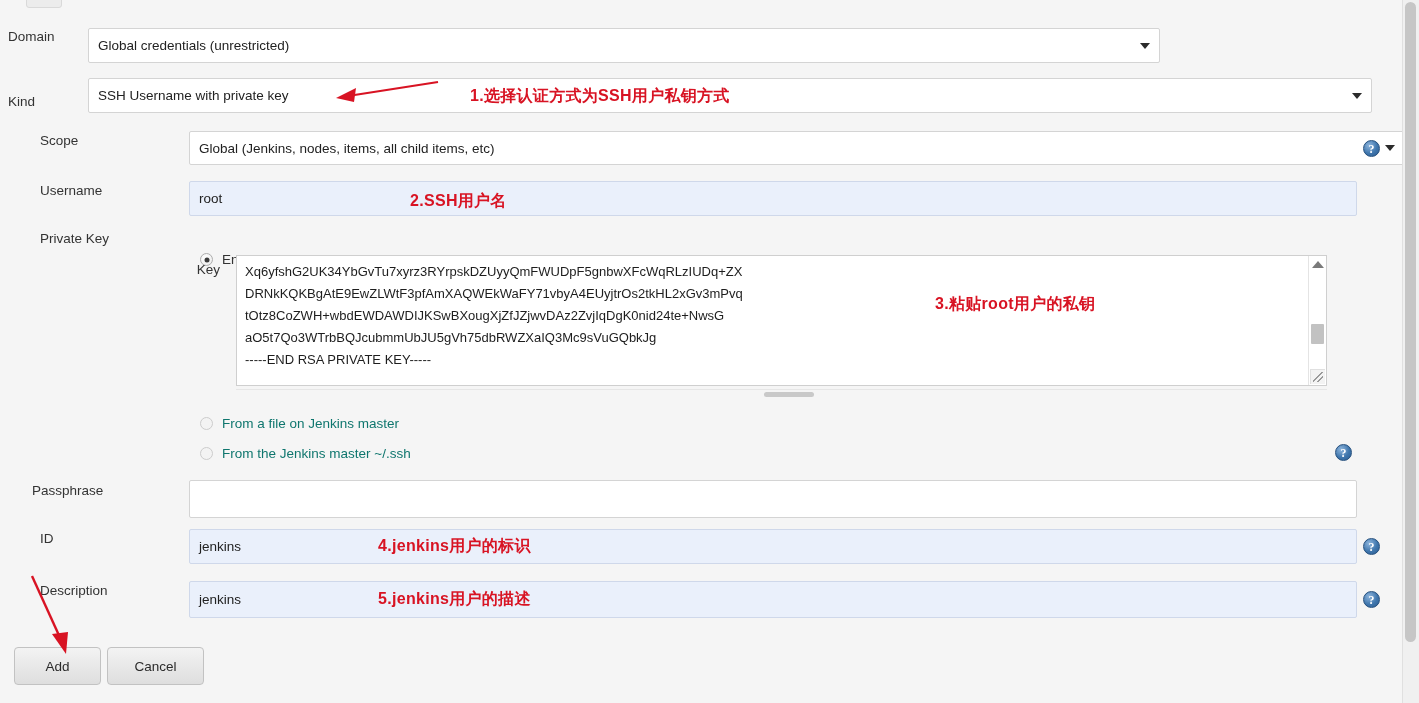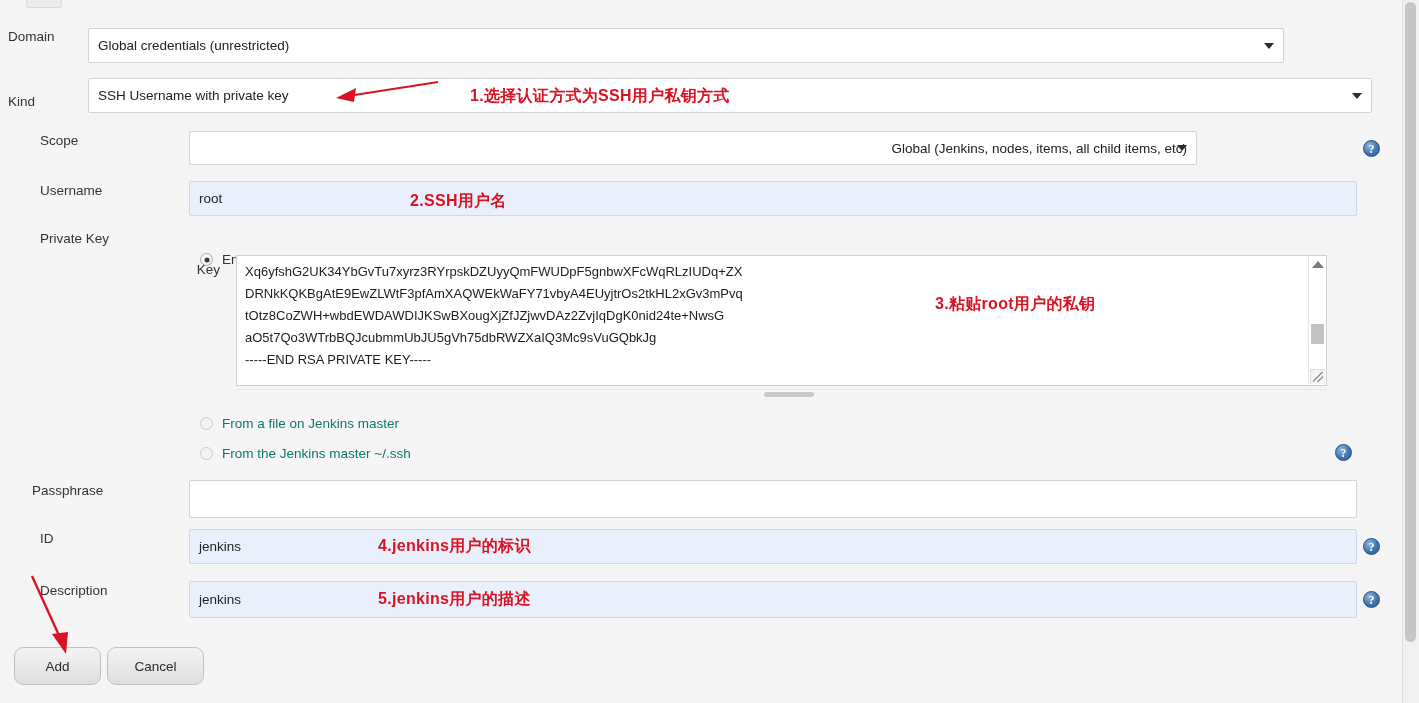--- a/index.html
+++ b/index.html
@@ -219,21 +219,21 @@
     background: #c9c9c9;
     border-radius: 3px;
   }
 
   
   .btn {
     position: absolute;
     box-sizing: border-box;
     background: linear-gradient(#f3f3f3, #dedede);
     border: 1px solid #c2c2c2;
-    border-radius: 9px;
+    border-radius: 4px;
     font-size: 13.5px;
     color: #2b2b2b;
     display: flex;
     align-items: center;
     justify-content: center;
     font-weight: 500;
   }
 
   
   .anno {
@@ -248,33 +248,33 @@
   .arrow-svg { position: absolute; overflow: visible; }
 </style>
 </head>
 <body>
 
 <div class="page">
 
   <div class="top-stub"></div>
 
   <div class="lbl" style="left:8px; top:29px; width:70px;">Domain</div>
-  <div class="field select" style="left:88px; top:28px; width:1196px; height:35px;">
+  <div class="field select" style="left:88px; top:28px; width:1072px; height:35px;">
     <span>Global credentials (unrestricted)</span>
     <span class="caret"></span>
   </div>
 
   <div class="lbl" style="left:8px; top:94px; width:53px;">Kind</div>
   <div class="field select" style="left:88px; top:78px; width:1284px; height:35px;">
     <span>SSH Username with private key</span>
     <span class="caret"></span>
   </div>
 
   <div class="lbl" style="left:40px; top:133px; width:105px;">Scope</div>
-  <div class="field select" style="left:189px; top:131px; width:1008px; height:34px;justify-content:flex-end;">
+  <div class="field select" style="left:189px; top:131px; width:1216px; height:34px;">
     <span>Global (Jenkins, nodes, items, all child items, etc)</span>
     <span class="caret"></span>
   </div>
   <div class="help" style="left:1363px; top:140px;">?</div>
 
   <div class="lbl" style="left:40px; top:183px; width:135px;">Username</div>
   <div class="field filled" style="left:189px; top:181px; width:1168px; height:35px;">
     <span>root</span>
   </div>
 

